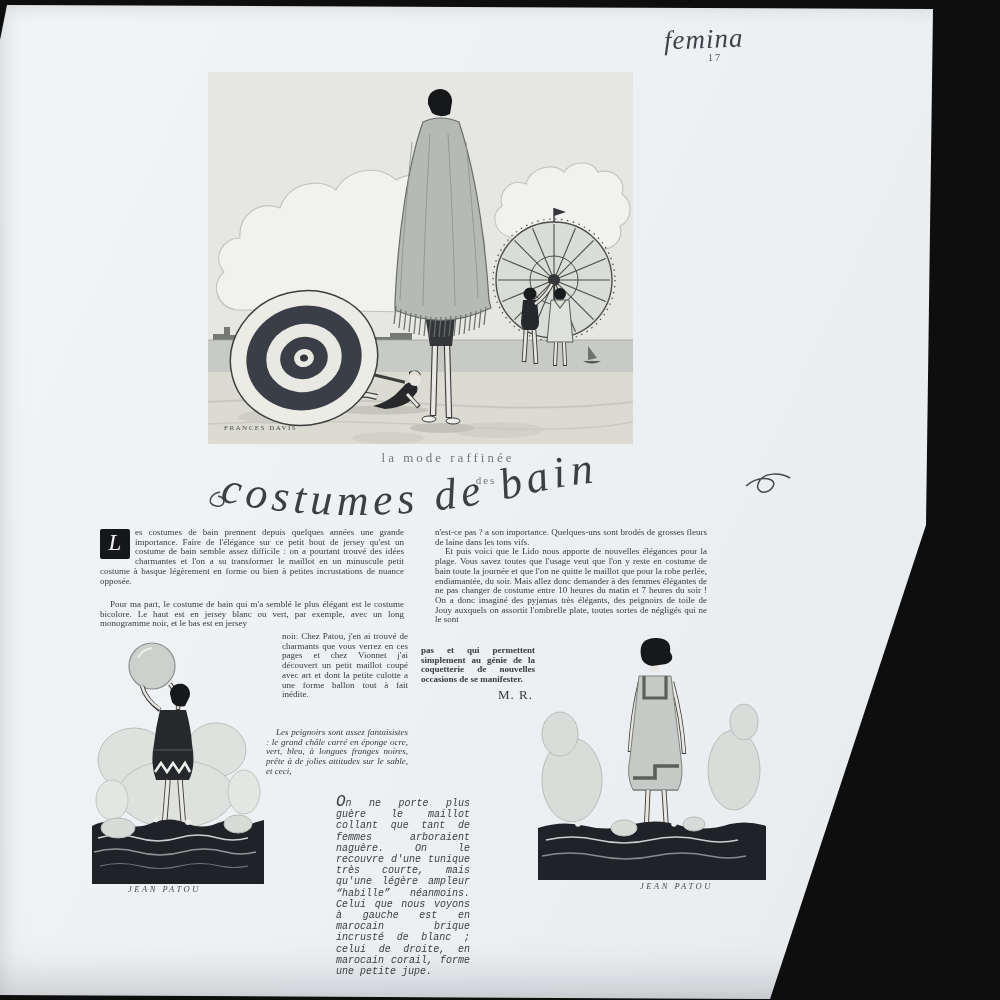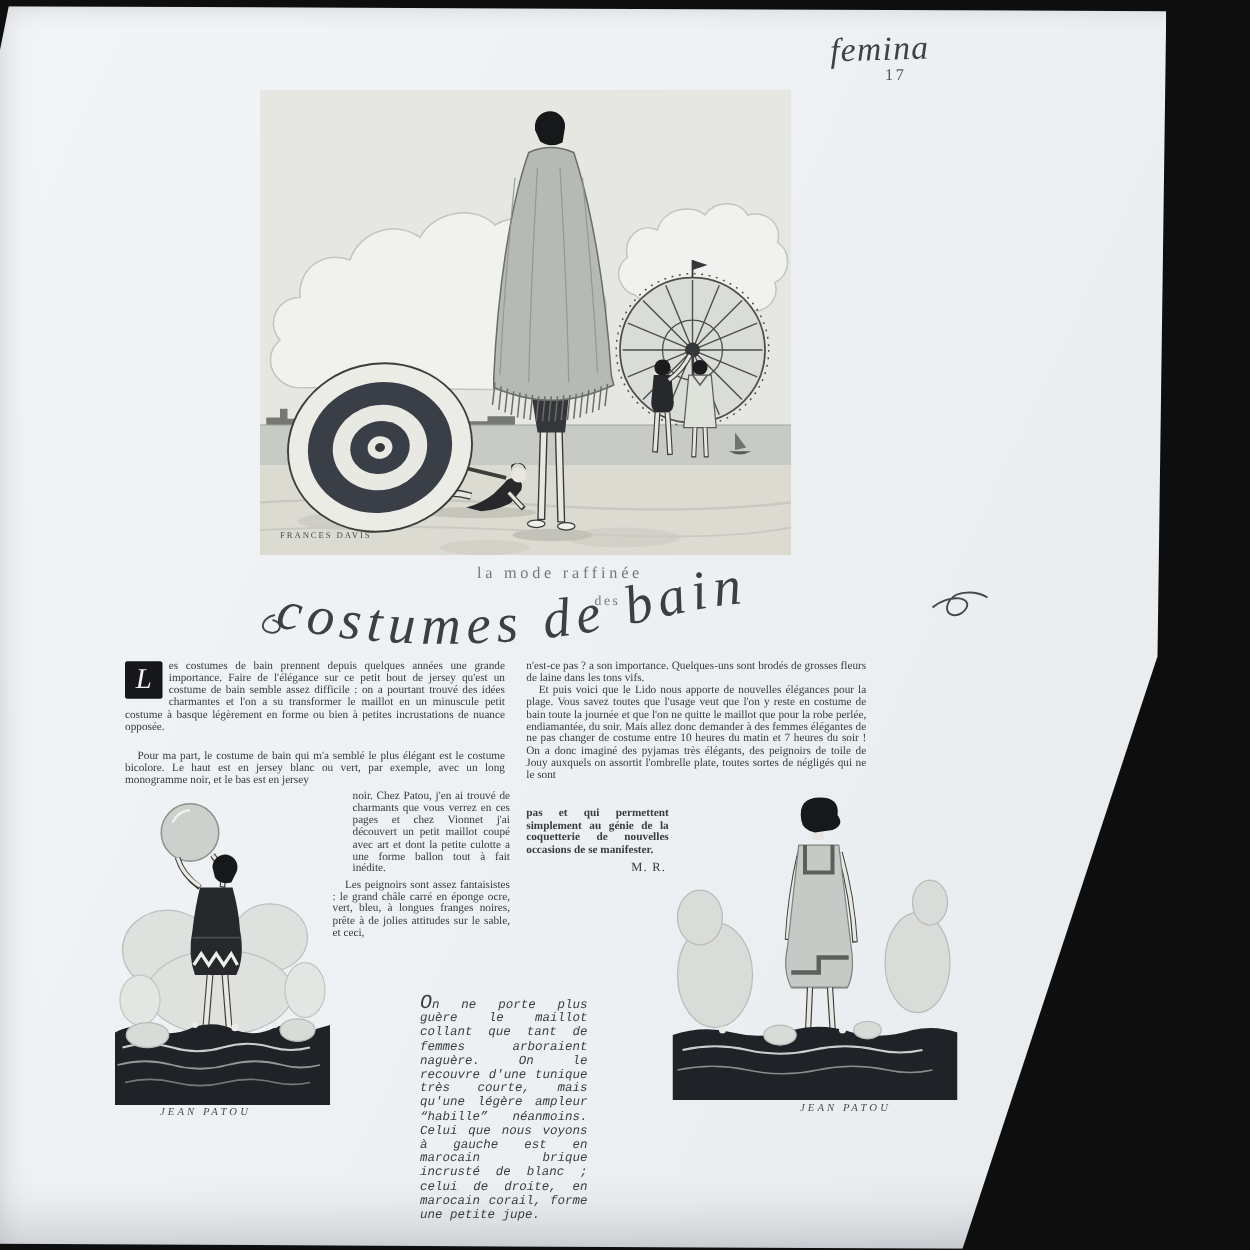--- a/index.html
+++ b/index.html
@@ -4,34 +4,34 @@
 <style>
   html,body{margin:0;padding:0;}
   body{width:1000px;height:1000px;background:#0e0e0e;position:relative;overflow:hidden;
        font-family:"Liberation Serif",serif;}
   .page{position:absolute;inset:0;background:linear-gradient(115deg,#f2f4f6 0%,#edf0f3 55%,#e7ebee 100%);
         clip-path:polygon(7px 5px,933px 9px,926px 525px,770px 999px,0px 995px,0px 40px);}
   .page::after{content:"";position:absolute;inset:0;pointer-events:none;
         box-shadow:inset -14px -18px 42px rgba(40,45,55,.20), inset 0 6px 18px rgba(40,45,55,.10);}
   .abs{position:absolute;}
   .brand{left:664px;top:24px;font-style:italic;font-size:27px;color:#3d4148;transform:rotate(-2deg);letter-spacing:1px;}
-  .pageno{left:708px;top:52px;font-size:13px;color:#53575d;letter-spacing:2px;}
+  .pageno{left:708px;top:52px;font-size:10px;color:#53575d;letter-spacing:2px;}
   .tx{font-size:9px;line-height:9.7px;color:#383a3e;text-align:justify;hyphens:auto;}
   .ind{text-indent:10px;}
   .tx p{margin:0;}
   .dropcap{float:left;width:30px;height:30px;margin:1px 5px 0 0;background:#15171a;color:#f1f2f0;
            font-style:italic;font-size:23px;line-height:28px;text-align:center;border-radius:2px;}
   .posA{left:100px;top:528px;width:304px;}
   .posB{left:100px;top:600px;width:304px;}
   .posC{left:282px;top:632px;width:126px;}
-  .posD{left:266px;top:703px;width:142px;}
-  .posE{left:421px;top:528px;width:272px;}
+  .posD{left:266px;top:728px;width:142px;font-style:italic;}
+  .posE{left:435px;top:528px;width:272px;}
   .posF{left:421px;top:646px;width:114px;font-weight:bold;}
   .posG{left:421px;top:688px;width:118px;}
-  .mr{text-align:right;padding-right:6px;margin-top:2px;font-size:10px;letter-spacing:1px;}
+  .mr{text-align:right;padding-right:6px;margin-top:2px;font-size:13px;letter-spacing:1px;}
   .sidenote{left:336px;top:796px;width:134px;font-style:italic;font-size:10px;line-height:11.2px;
             color:#3b3d42;text-align:justify;font-family:Liberation Mono, monospace;}
   .sidenote::first-letter{font-size:16px;line-height:12px;}
   .caption{font-size:8.5px;letter-spacing:2.5px;color:#484c52;font-style:italic;}
   .capL{left:128px;top:884px;}
   .capR{left:640px;top:881px;}
   svg text{font-family:"Liberation Serif",serif;}
 </style>
 </head>
 <body>

